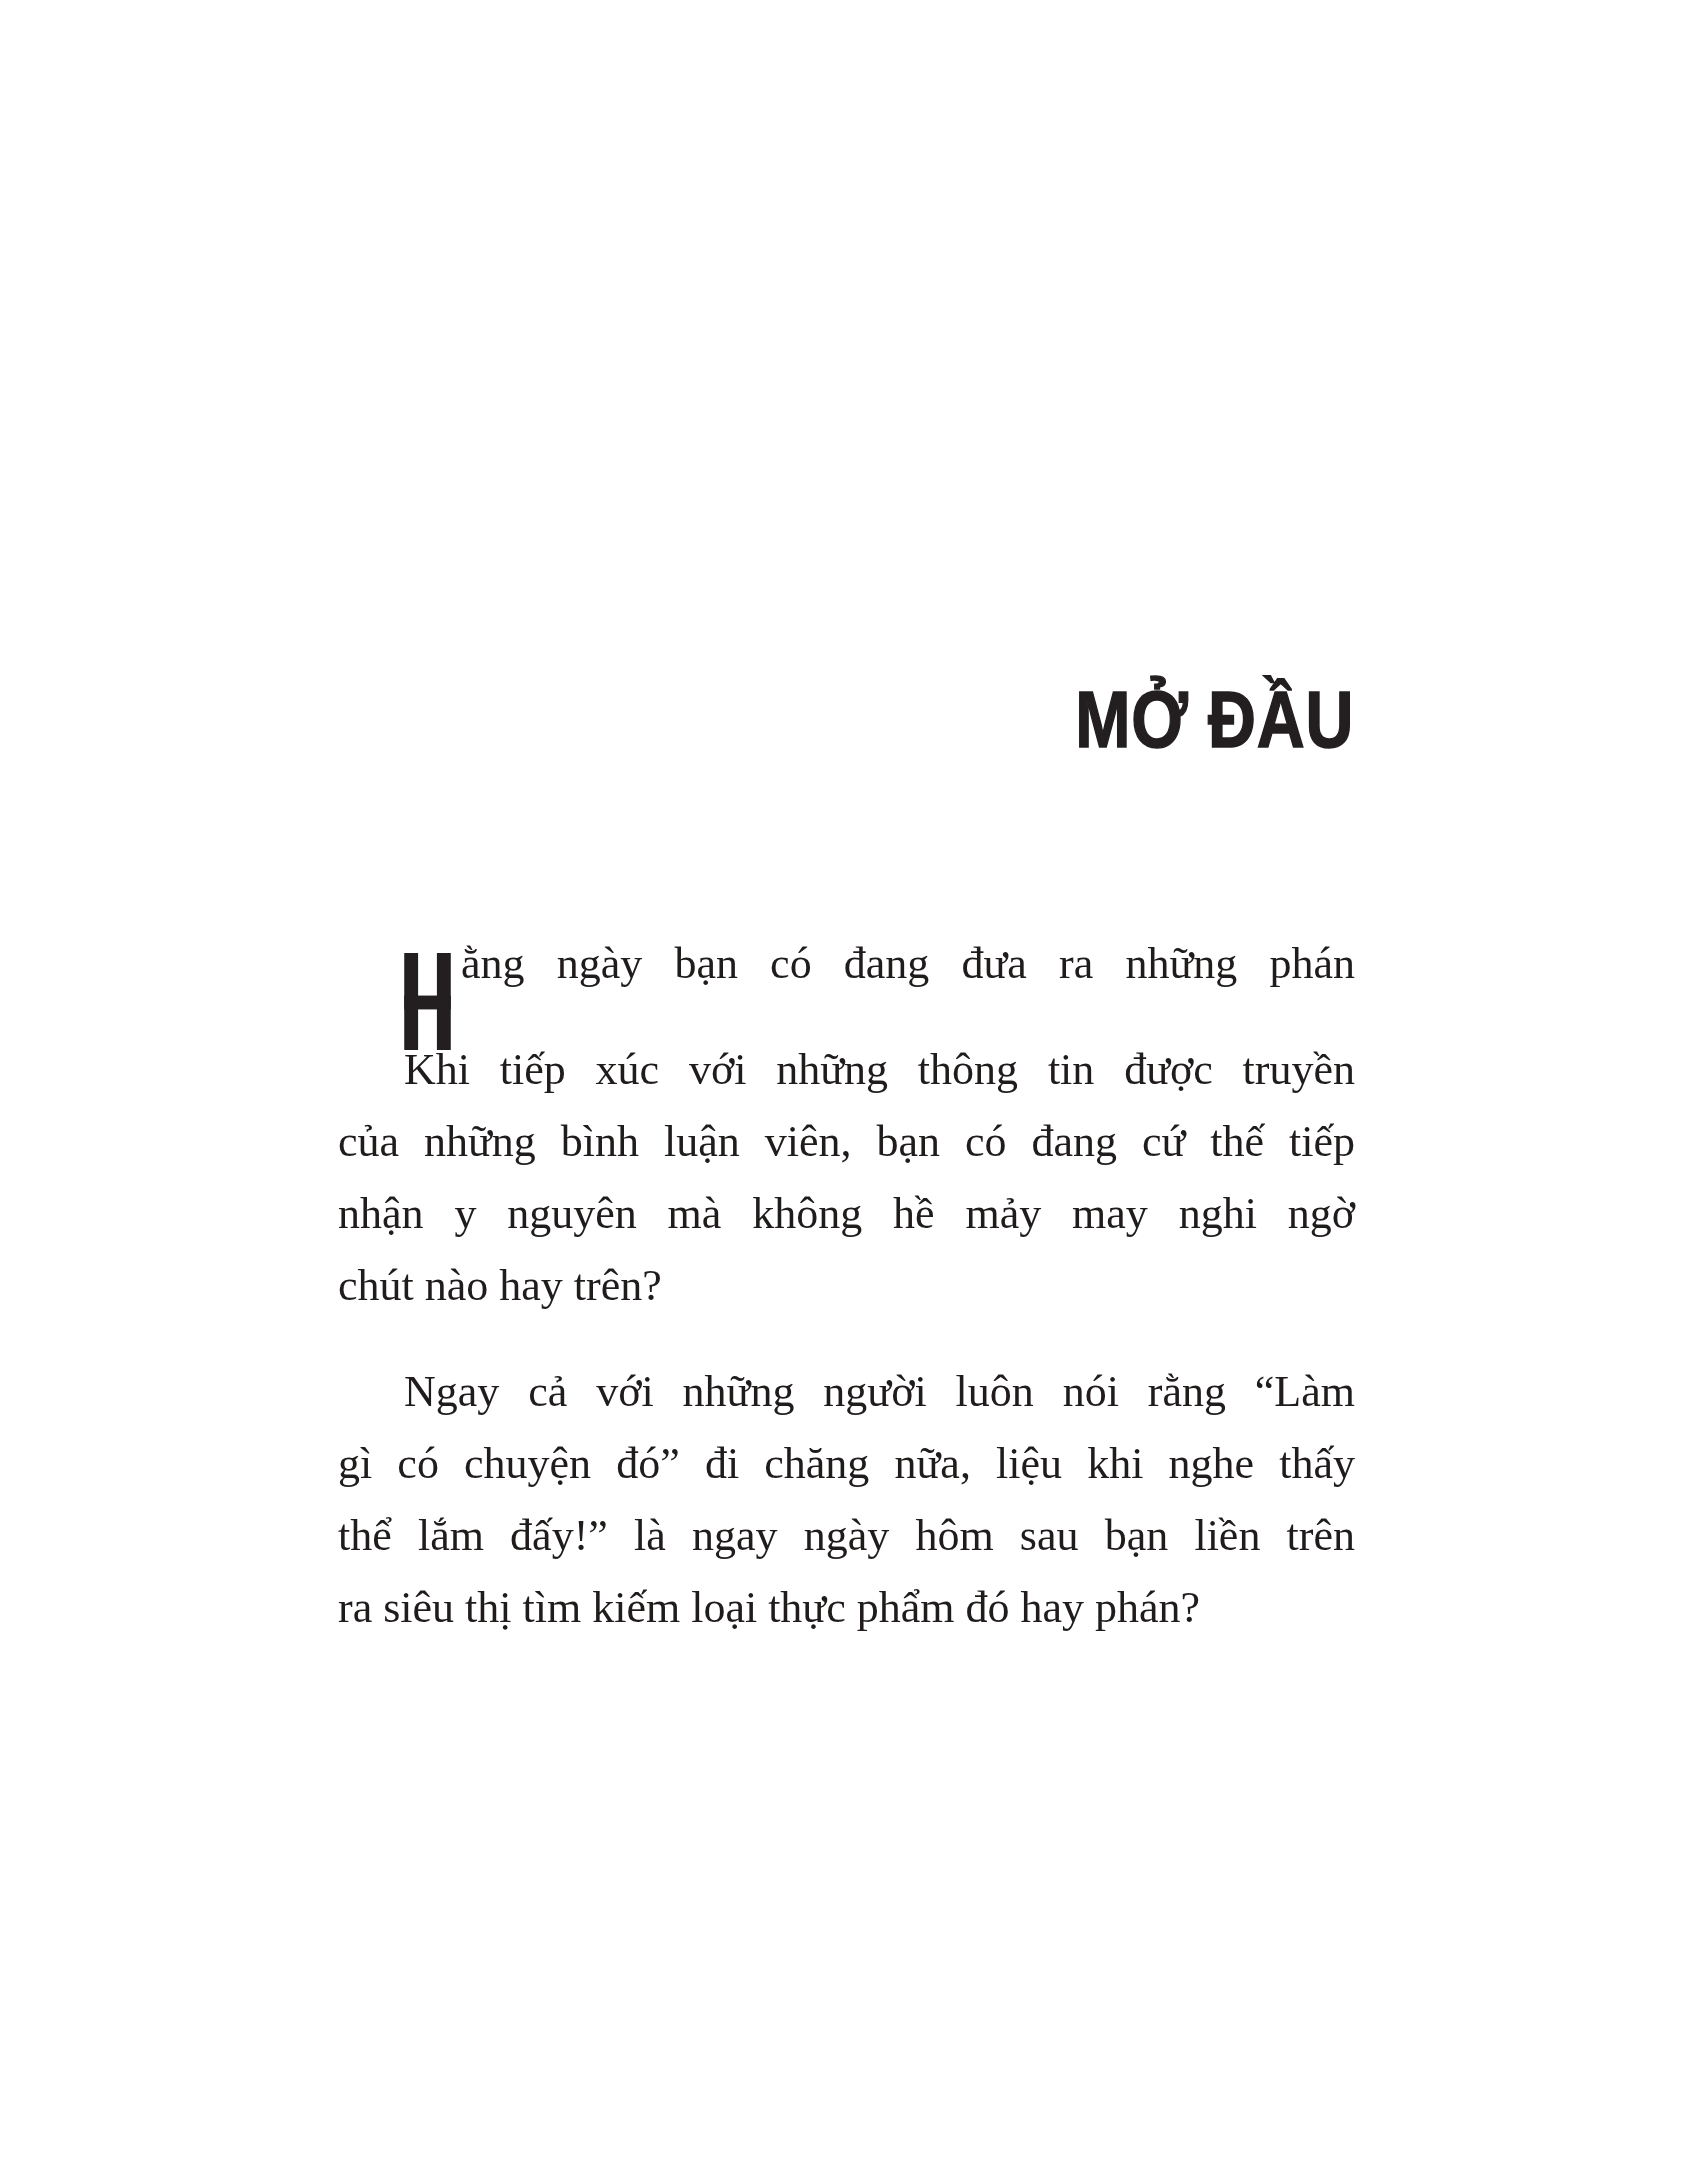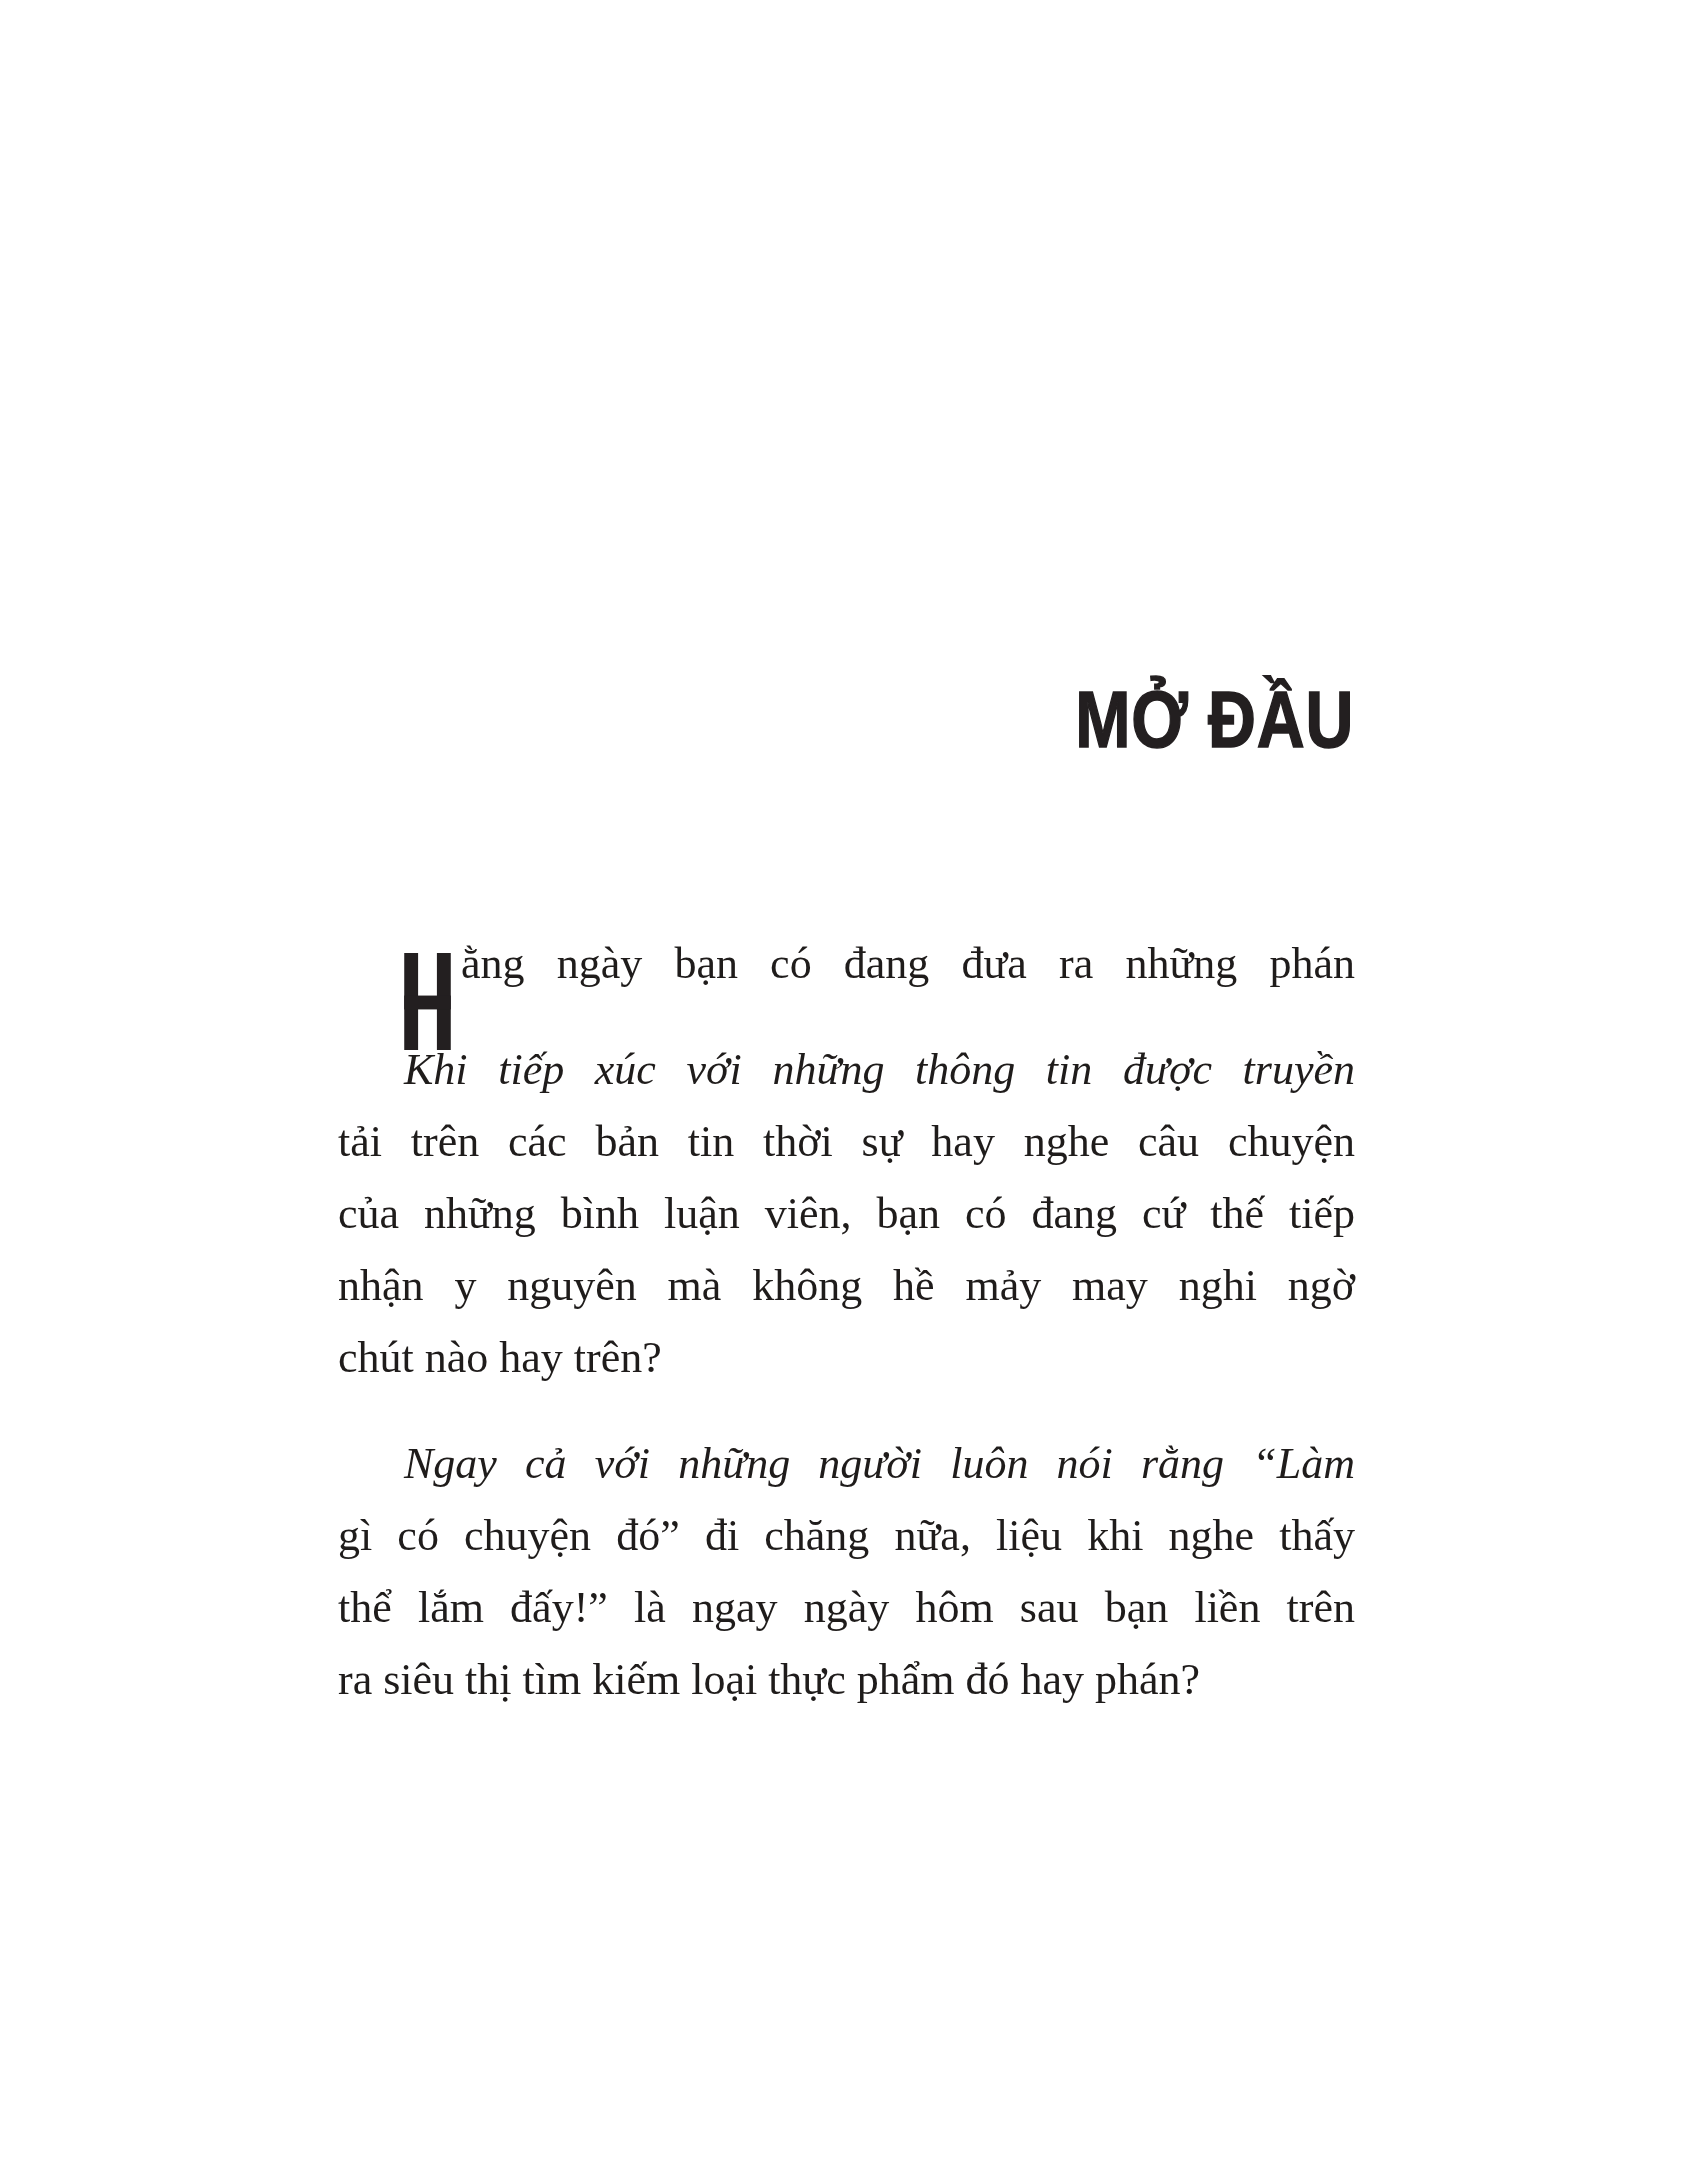--- a/index.html
+++ b/index.html
@@ -49,21 +49,21 @@
 
   .line {
     text-align: left;
     white-space: normal;
   }
   .line.j {
     text-align: justify;
     text-align-last: justify;
     text-justify: inter-word;
   }
-  .line.indent { padding-left: 66px; font-style: italic; }
+  .line.indent { padding-left: 66px; }
 
   
   .para.dropcap-para .line { padding-left: 123px; }
   .drop-cap {
     position: absolute;
     left: 66px;
     top: 25px;
     width: 47px;
     height: 97px;
   }
@@ -105,21 +105,20 @@
           <rect x="33" y="0" width="14" height="98" fill="#231f20"></rect>
           <rect x="0" y="43" width="47" height="14" fill="#231f20"></rect>
         </svg>
         <span class="sr-only">H</span>
       </span>
       <div class="line j">ằng ngày bạn có đang đưa ra những phán</div>
     </div>
 
     <div class="para">
       <div class="line j indent">Khi tiếp xúc với những thông tin được truyền</div>
-      <div class="line j">tải trên các bản tin thời sự hay nghe câu chuyện</div>
       <div class="line j">của những bình luận viên, bạn có đang cứ thế tiếp</div>
       <div class="line j">nhận y nguyên mà không hề mảy may nghi ngờ</div>
       <div class="line">chút nào hay trên?</div>
     </div>
 
     <div class="para">
       <div class="line j indent">Ngay cả với những người luôn nói rằng “Làm</div>
       <div class="line j">gì có chuyện đó” đi chăng nữa, liệu khi nghe thấy</div>
       <div class="line j">thể lắm đấy!” là ngay ngày hôm sau bạn liền trên</div>
       <div class="line">ra siêu thị tìm kiếm loại thực phẩm đó hay phán?</div>

